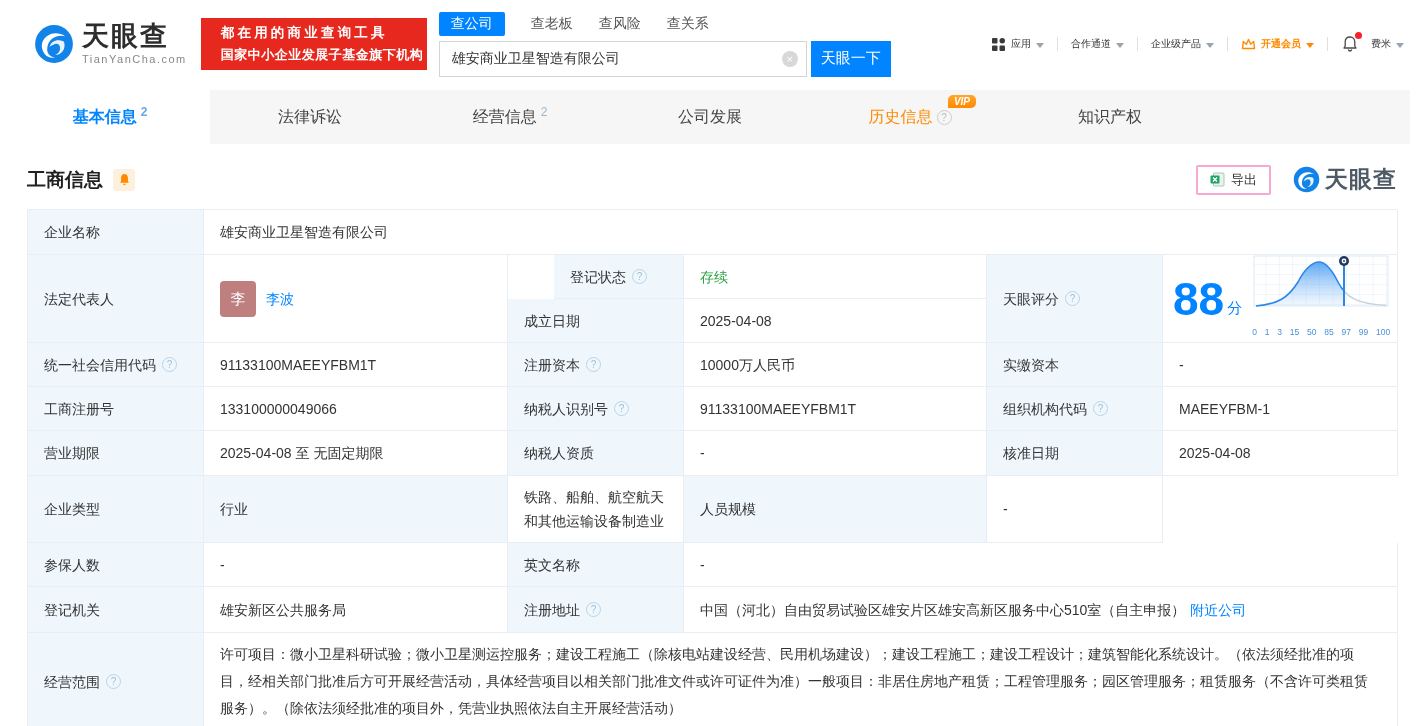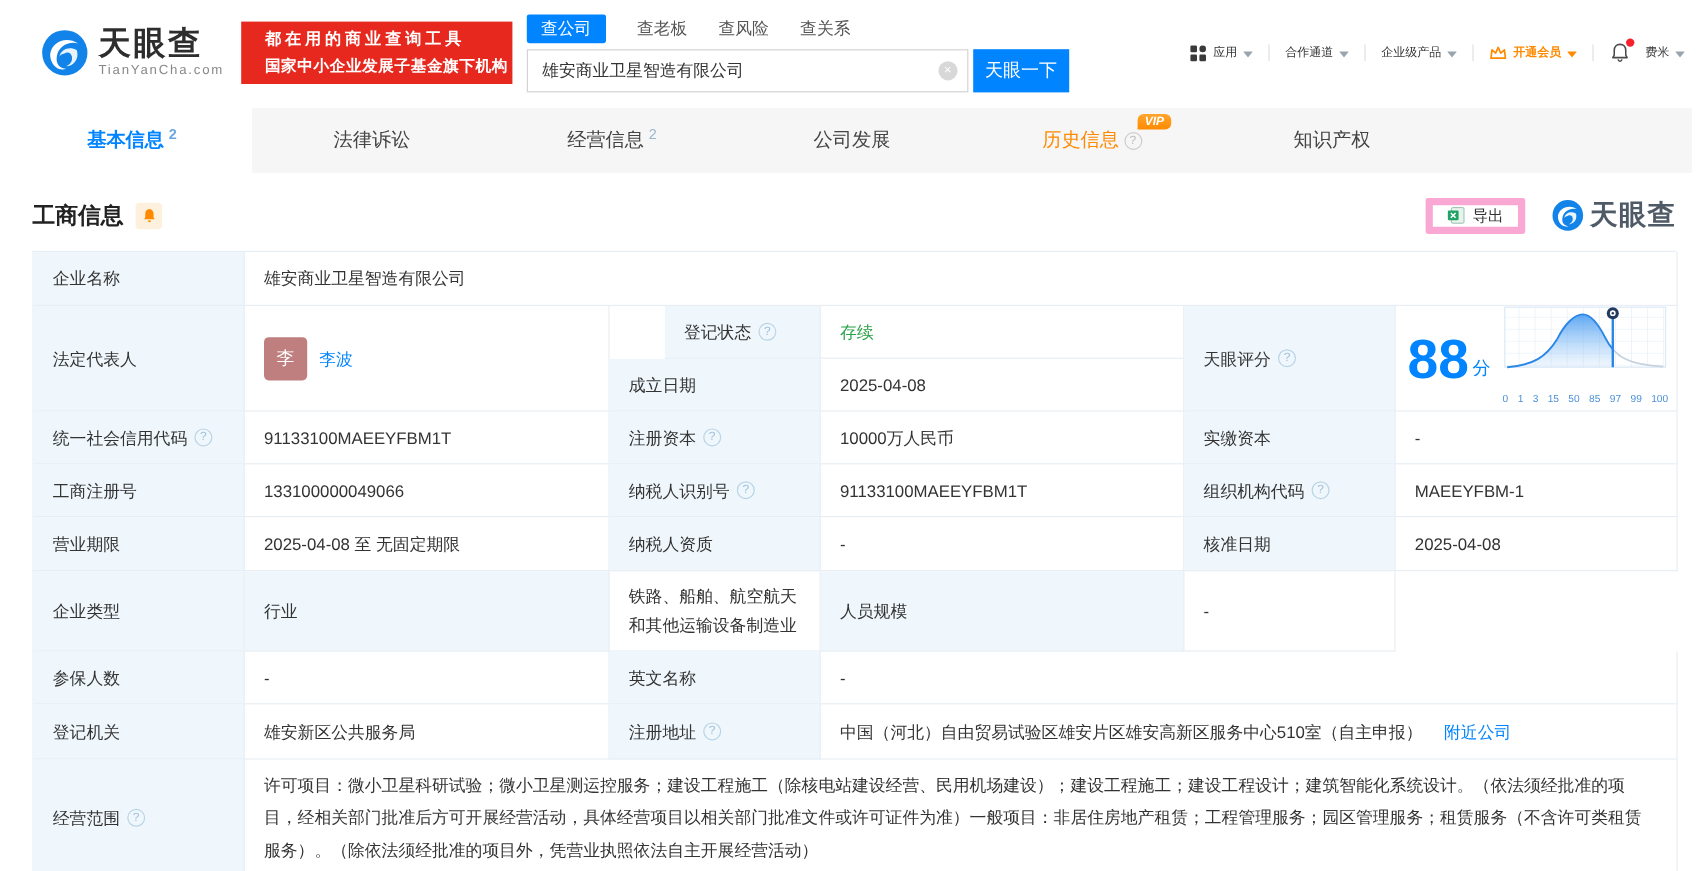--- a/index.html
+++ b/index.html
@@ -47,21 +47,21 @@
     font-size:10px;font-style:italic;font-weight:bold;padding:1px 6px;border-radius:5px 5px 5px 0;}
   .q-icon{display:inline-flex;width:15px;height:15px;border-radius:50%;border:1px solid #ccc;color:#bbb;font-size:10px;
     align-items:center;justify-content:center;margin-left:4px;cursor:pointer;}
   .q-icon::after{content:"?";}
   
   .sec-head{display:flex;align-items:center;padding:20px 25px 12px 27px;}
   .sec-title{font-size:19px;font-weight:bold;color:#222;}
   .bell-badge{width:22px;height:22px;background:#fdf1de;border-radius:3px;display:flex;align-items:center;
     justify-content:center;margin-left:10px;cursor:pointer;}
   .sec-right{margin-left:auto;display:flex;align-items:center;gap:22px;}
-  .export-btn{display:flex;align-items:center;gap:6px;height:30px;padding:0 12px;background:#fff;border:6px solid #f9a8d4;
+  .export-btn{display:flex;align-items:center;gap:6px;height:30px;padding:0 12px;background:#fff;border:2px solid #f9a8d4;
     border-radius:2px;font-size:13px;color:#333;font-family:inherit;cursor:pointer;}
   .watermark{display:flex;align-items:center;gap:5px;}
   .watermark span{font-size:23px;font-weight:bold;color:#4e5a66;letter-spacing:1px;}
   
   .biz-table{margin:2px 25px 0 27px;border-top:1px solid var(--line);border-left:1px solid var(--line);font-size:14px;}
   .tr{display:grid;grid-template-columns:176px 304px 176px 303px 176px 235px;}
   .td,.th{border-right:1px solid var(--line);border-bottom:1px solid var(--line);display:flex;align-items:center;
     padding:6px 16px;line-height:22px;}
   .th{background:var(--label-bg);color:#333;}
   .help{display:inline-flex;width:15px;height:15px;border-radius:50%;border:1px solid #b9d4e6;color:#9cbfd8;
@@ -77,21 +77,21 @@
   .avatar{width:36px;height:36px;border-radius:4px;background:#bf7f7f;color:#fff;font-size:15px;display:flex;
     align-items:center;justify-content:center;flex:0 0 auto;}
   a.lnk{color:var(--blue);text-decoration:none;cursor:pointer;}
   .rep-name{margin-left:10px;}
   .green{color:var(--green);}
   .score-num{font-size:46px;font-weight:bold;color:var(--blue);line-height:1;}
   .score-unit{font-size:15px;color:var(--blue);margin:18px 6px 0 3px;}
   .chart-box{margin-left:4px;}
   .ticks{display:flex;justify-content:space-between;width:138px;font-size:8.5px;color:#4a90d9;margin-top:1px;}
   .scope-text{line-height:27px;}
-  .addr-link{margin-left:18px;}
+  .addr-link{margin-left:5px;}
   .wrapv{line-height:24px;}
 </style>
 </head>
 <body>
 
 <svg width="0" height="0" style="position:absolute">
   <defs>
     <g id="tyc-swirl">
       <circle cx="18" cy="18" r="17" fill="#1283e8"></circle>
       <path d="M7,19 C8,10 19,5 28,11 C21,9 13,13 12,21 C11,27 15,30 19,30 C13,32 7,27 7,19 Z" fill="#fff"></path>

